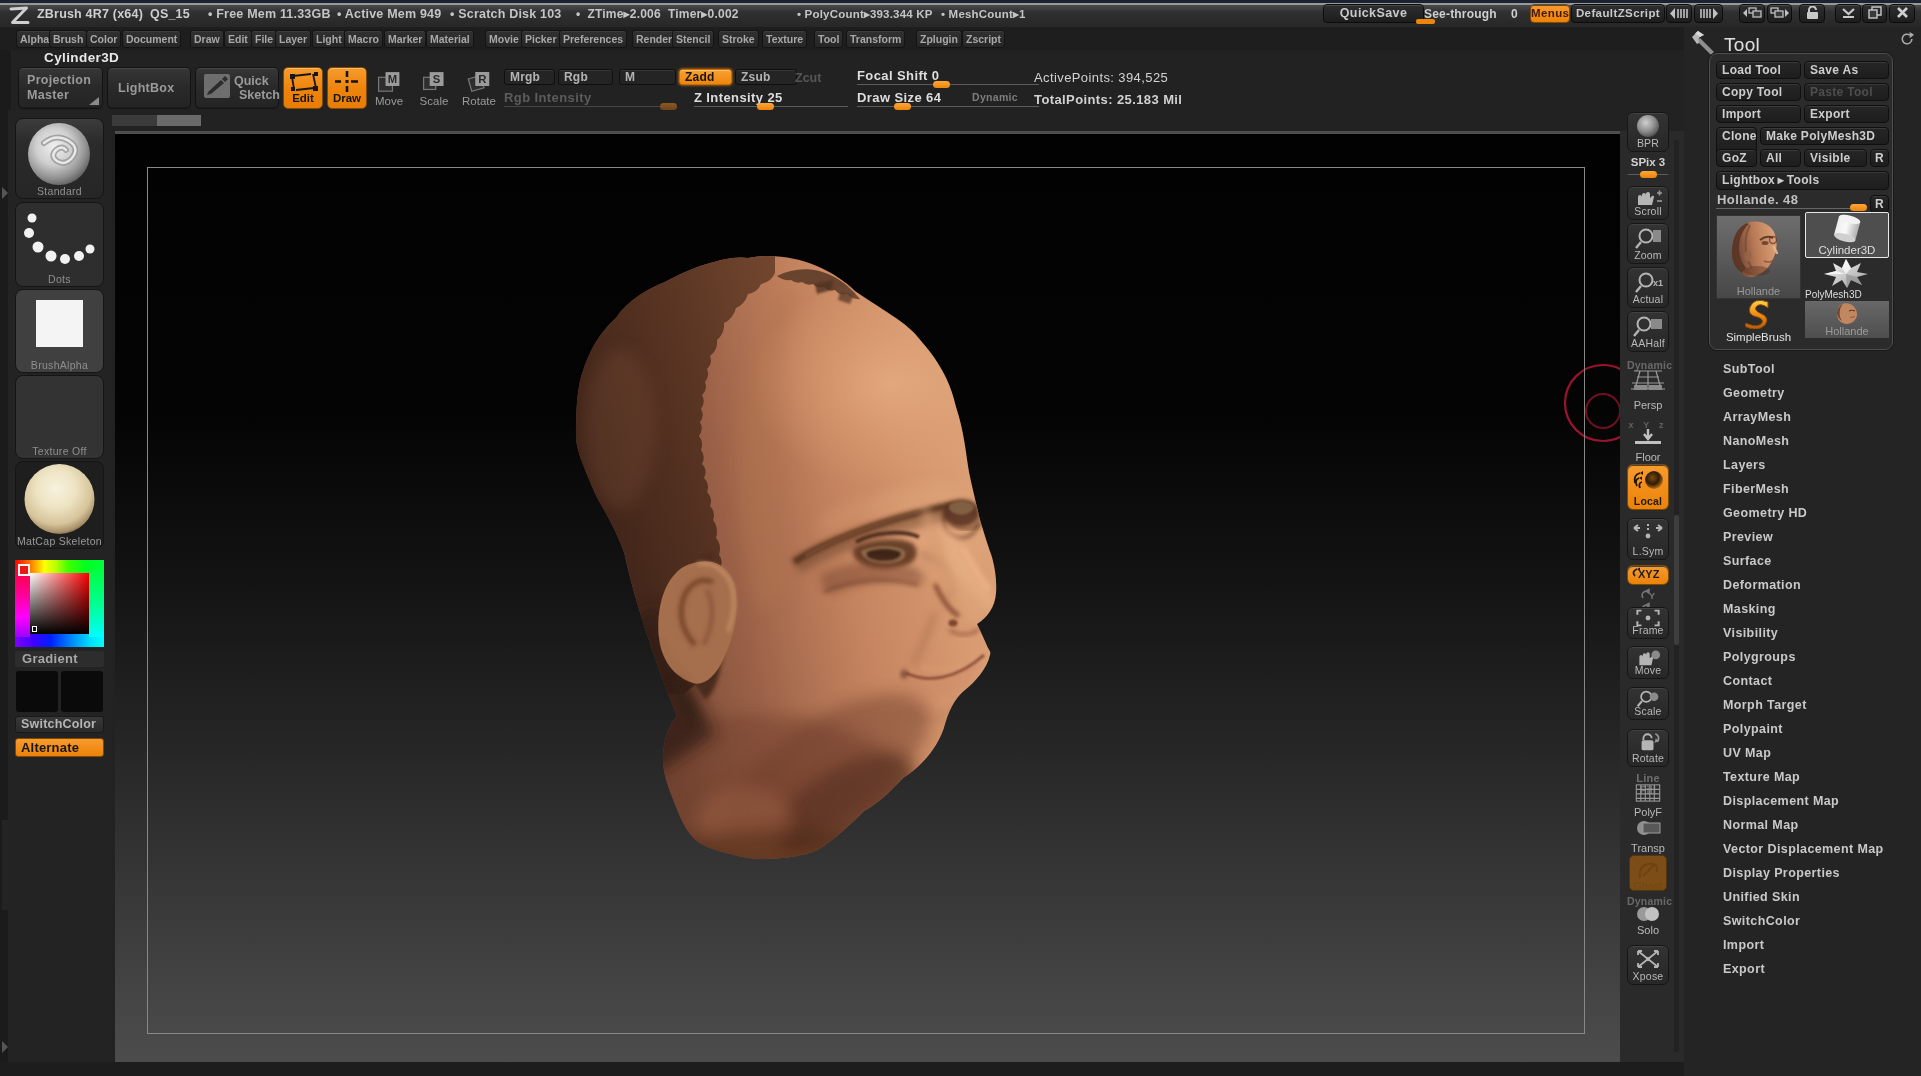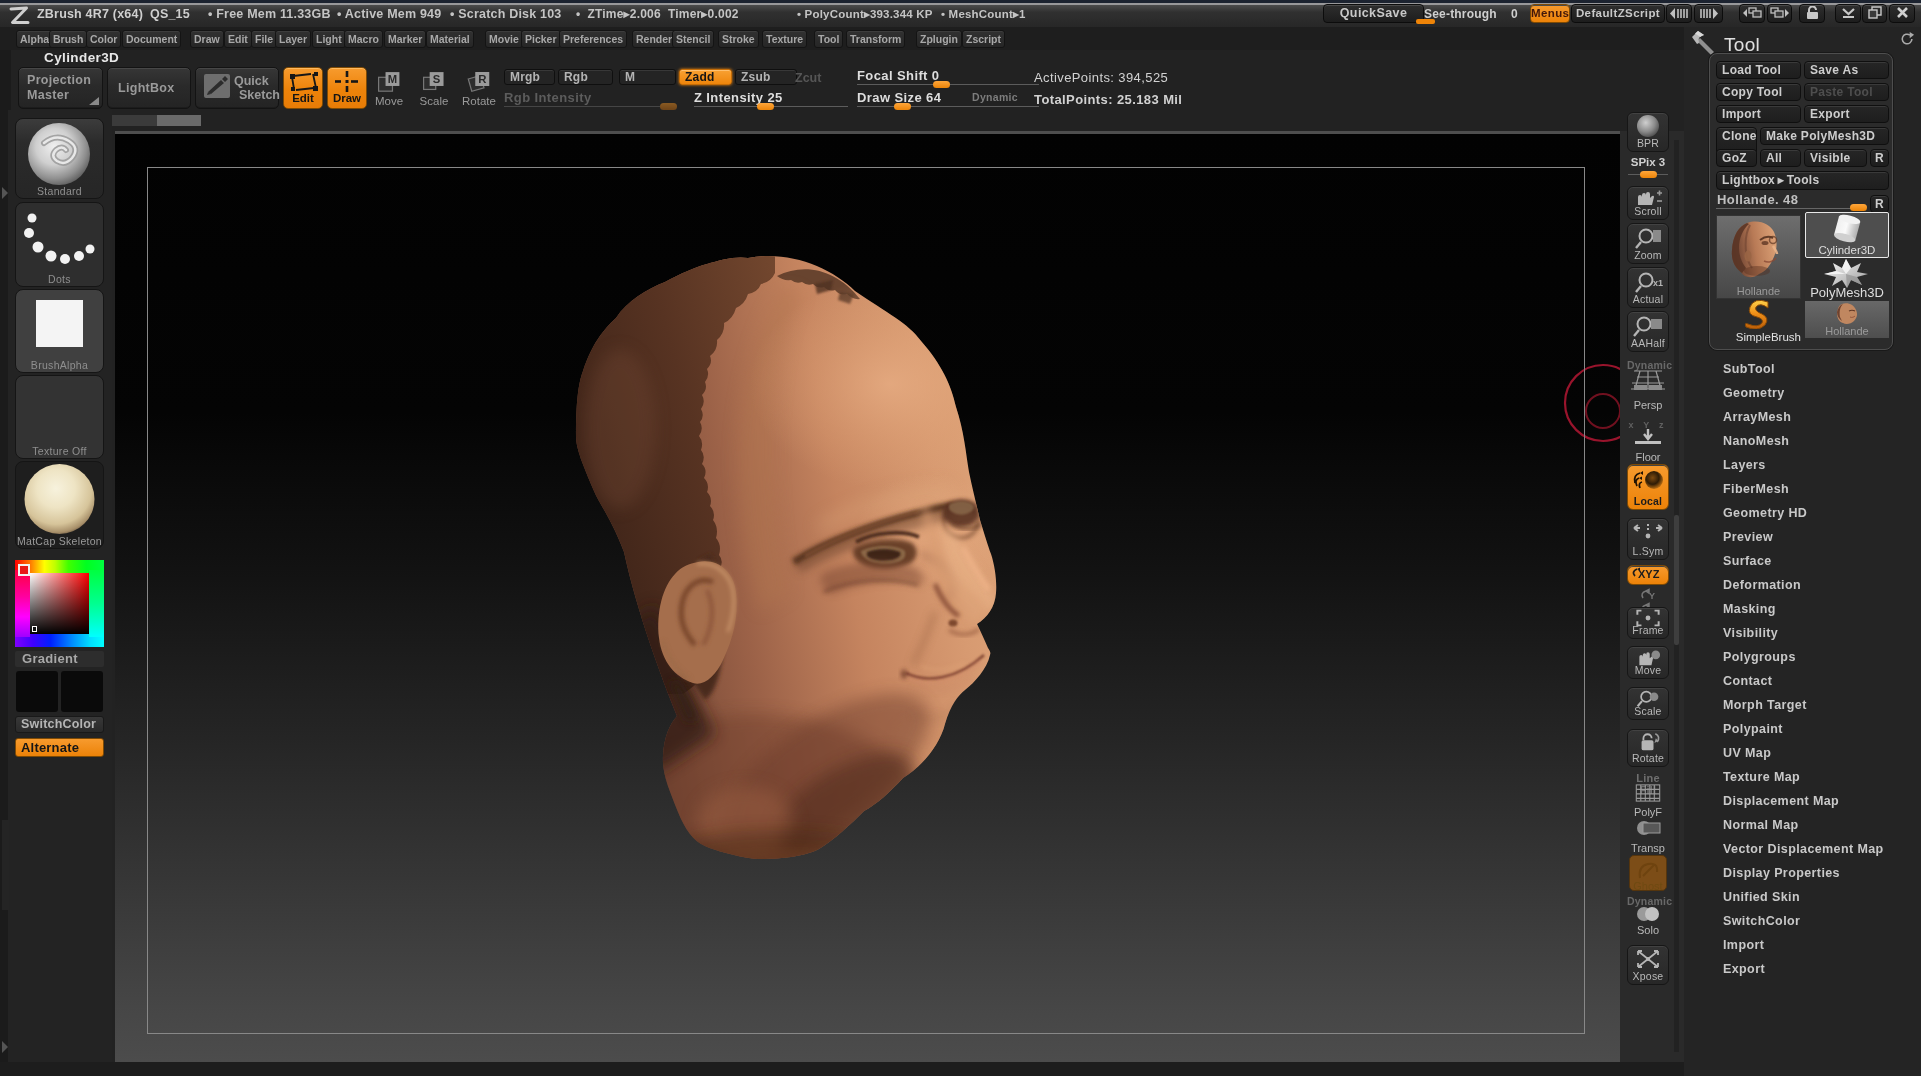--- a/index.html
+++ b/index.html
@@ -726,34 +726,34 @@
       <defs>
             <linearGradient id="strg" x1="0" y1="0" x2="1" y2="1">
               <stop offset="0%" stop-color="#fcfcfc"></stop>
               <stop offset="100%" stop-color="#9a9a9a"></stop>
             </linearGradient>
           </defs>
       <path d="M41 1 L46 10 L56 5 L52 14 L63 16 L52 19 L57 27 L46 22 L42 30 L37 22 L27 28 L31 19 L19 16 L31 13 L28 5 L37 10 Z" fill="url(#strg)"></path>
           <path d="M41 1 L46 10 L41 16 L37 10 Z M19 16 L31 13 L41 16 Z" fill="#fff" opacity=".7"></path>
           <path d="M52 19 L57 27 L46 22 L42 30 L41 16 Z" fill="#8a8a8a" opacity=".6"></path>
     </svg>
-    <div class="abs" style="left:0;right:0;bottom:0;text-align:center;color:#dedede;font-size:13px">PolyMesh3D</div>
+    <div class="abs" style="left:0;right:0;bottom:0;color:#dedede;font-size:10px">PolyMesh3D</div>
   </div>
   <div class="abs" style="left:1716px;top:299px;width:85px;height:44px">
     <svg width="83" height="30" viewBox="0 0 83 30">
       <defs>
             <linearGradient id="sbg" x1="0" y1="0" x2="0" y2="1">
               <stop offset="0%" stop-color="#ffd24a"></stop>
               <stop offset="45%" stop-color="#f09018"></stop>
               <stop offset="100%" stop-color="#b85c08"></stop>
             </linearGradient>
           </defs>
       <path d="M52 3 Q38 -2 34 8 Q31 16 41 18 Q48 20 46 24 Q42 29 32 25 Q28 23 30 28 Q42 33 49 26 Q54 19 46 15 Q38 12 40 8 Q44 3 52 9 Z" fill="url(#sbg)" stroke="#8a4a06" stroke-width="1"></path>
     </svg>
-    <div class="abs" style="left:0;right:0;bottom:0;text-align:right;color:#e2e2e2;font-size:11.5px">SimpleBrush</div>
+    <div class="abs" style="left:0;right:0;bottom:0;text-align:center;color:#e2e2e2;font-size:11.5px">SimpleBrush</div>
   </div>
   <div class="abs" style="left:1805px;top:301px;width:84px;height:37px;background:linear-gradient(180deg,#686868,#4e4e4e)">
     <svg width="82" height="24" viewBox="0 0 82 24">
       <path d="M37,3 C43,1 49,4 51,9 C53,13 52,17 49,20 C46,23 41,24 38,22 C34,21 32,17 32,12 C33,7 34,4 37,3 Z" fill="#c08760"></path>
       <path d="M38,3 C35,6 34,11 35,16 L37,20 C34,18 32,15 32,11 C33,7 35,4 38,3 Z" fill="#6e4330"></path>
       <path d="M44,10 C46,9 48,9 50,10" stroke="#5f3724" stroke-width="1.2" fill="none"></path>
       <path d="M45,16 C47,17 49,16 50,15" stroke="#8a4a34" stroke-width="1" fill="none" opacity=".8"></path>
     </svg>
     <div class="abs" style="left:0;right:0;bottom:1px;text-align:center;color:#9a9a9a;font-size:11px">Hollande</div>
   </div>

